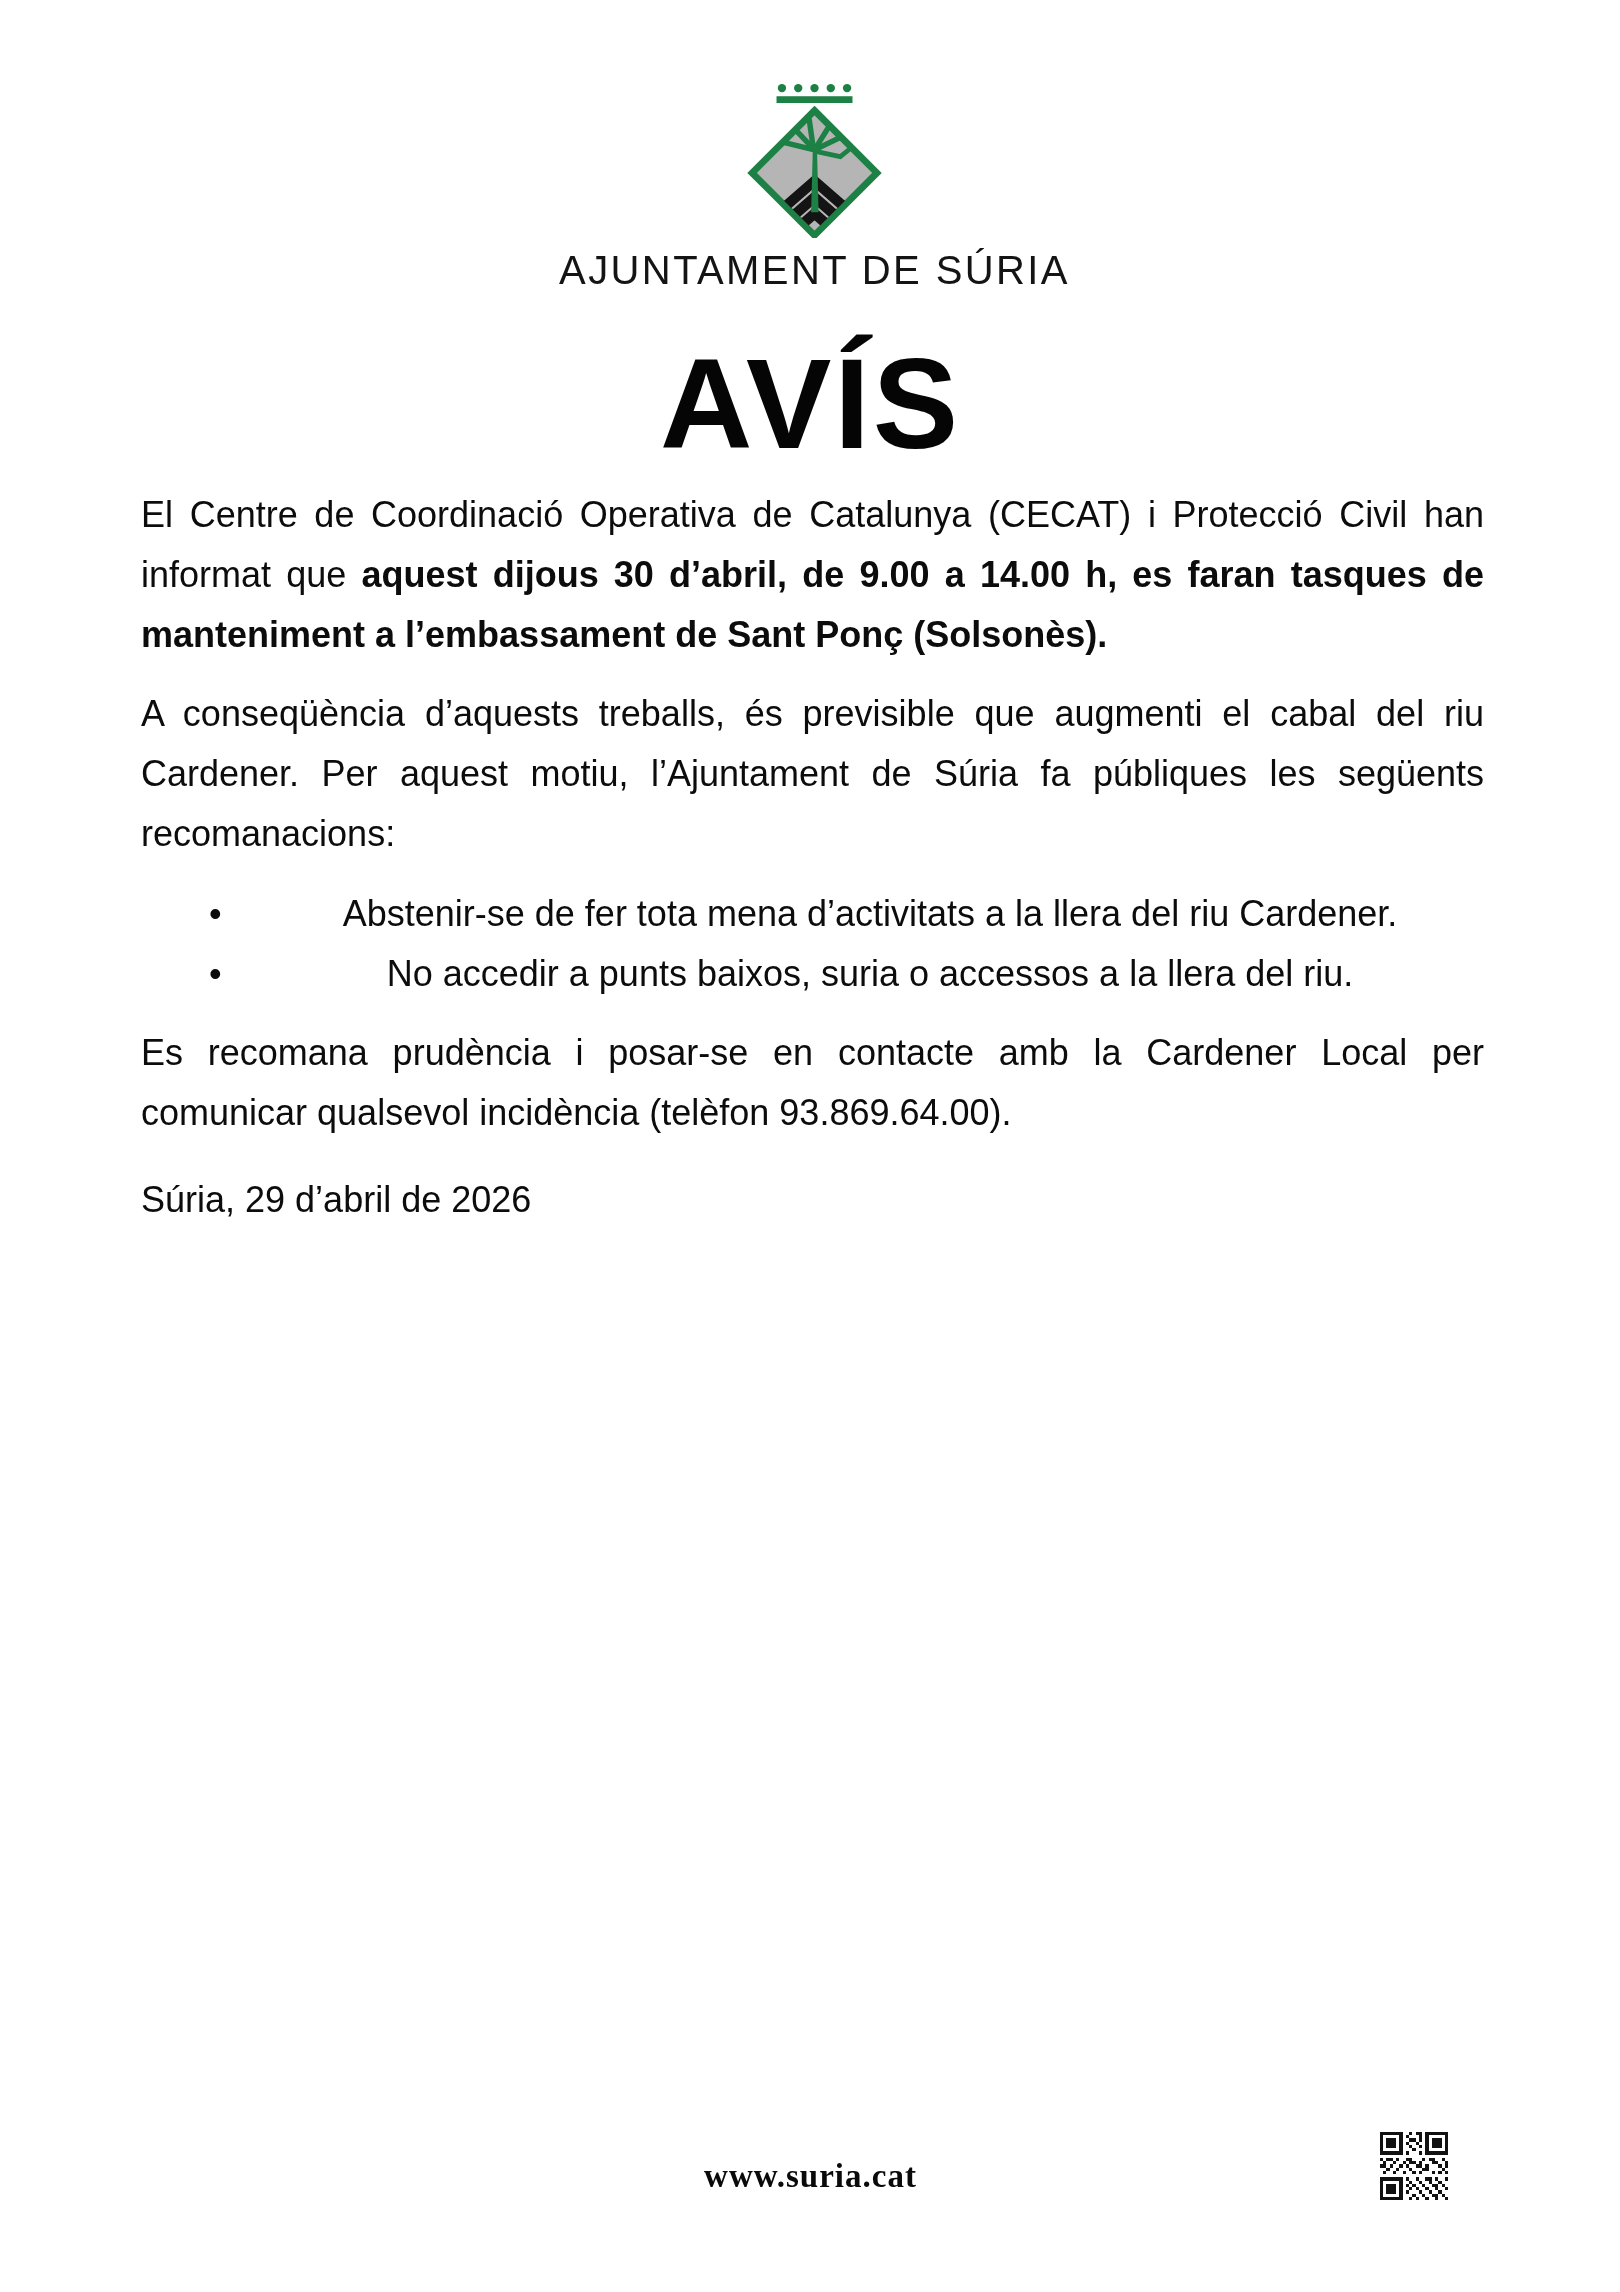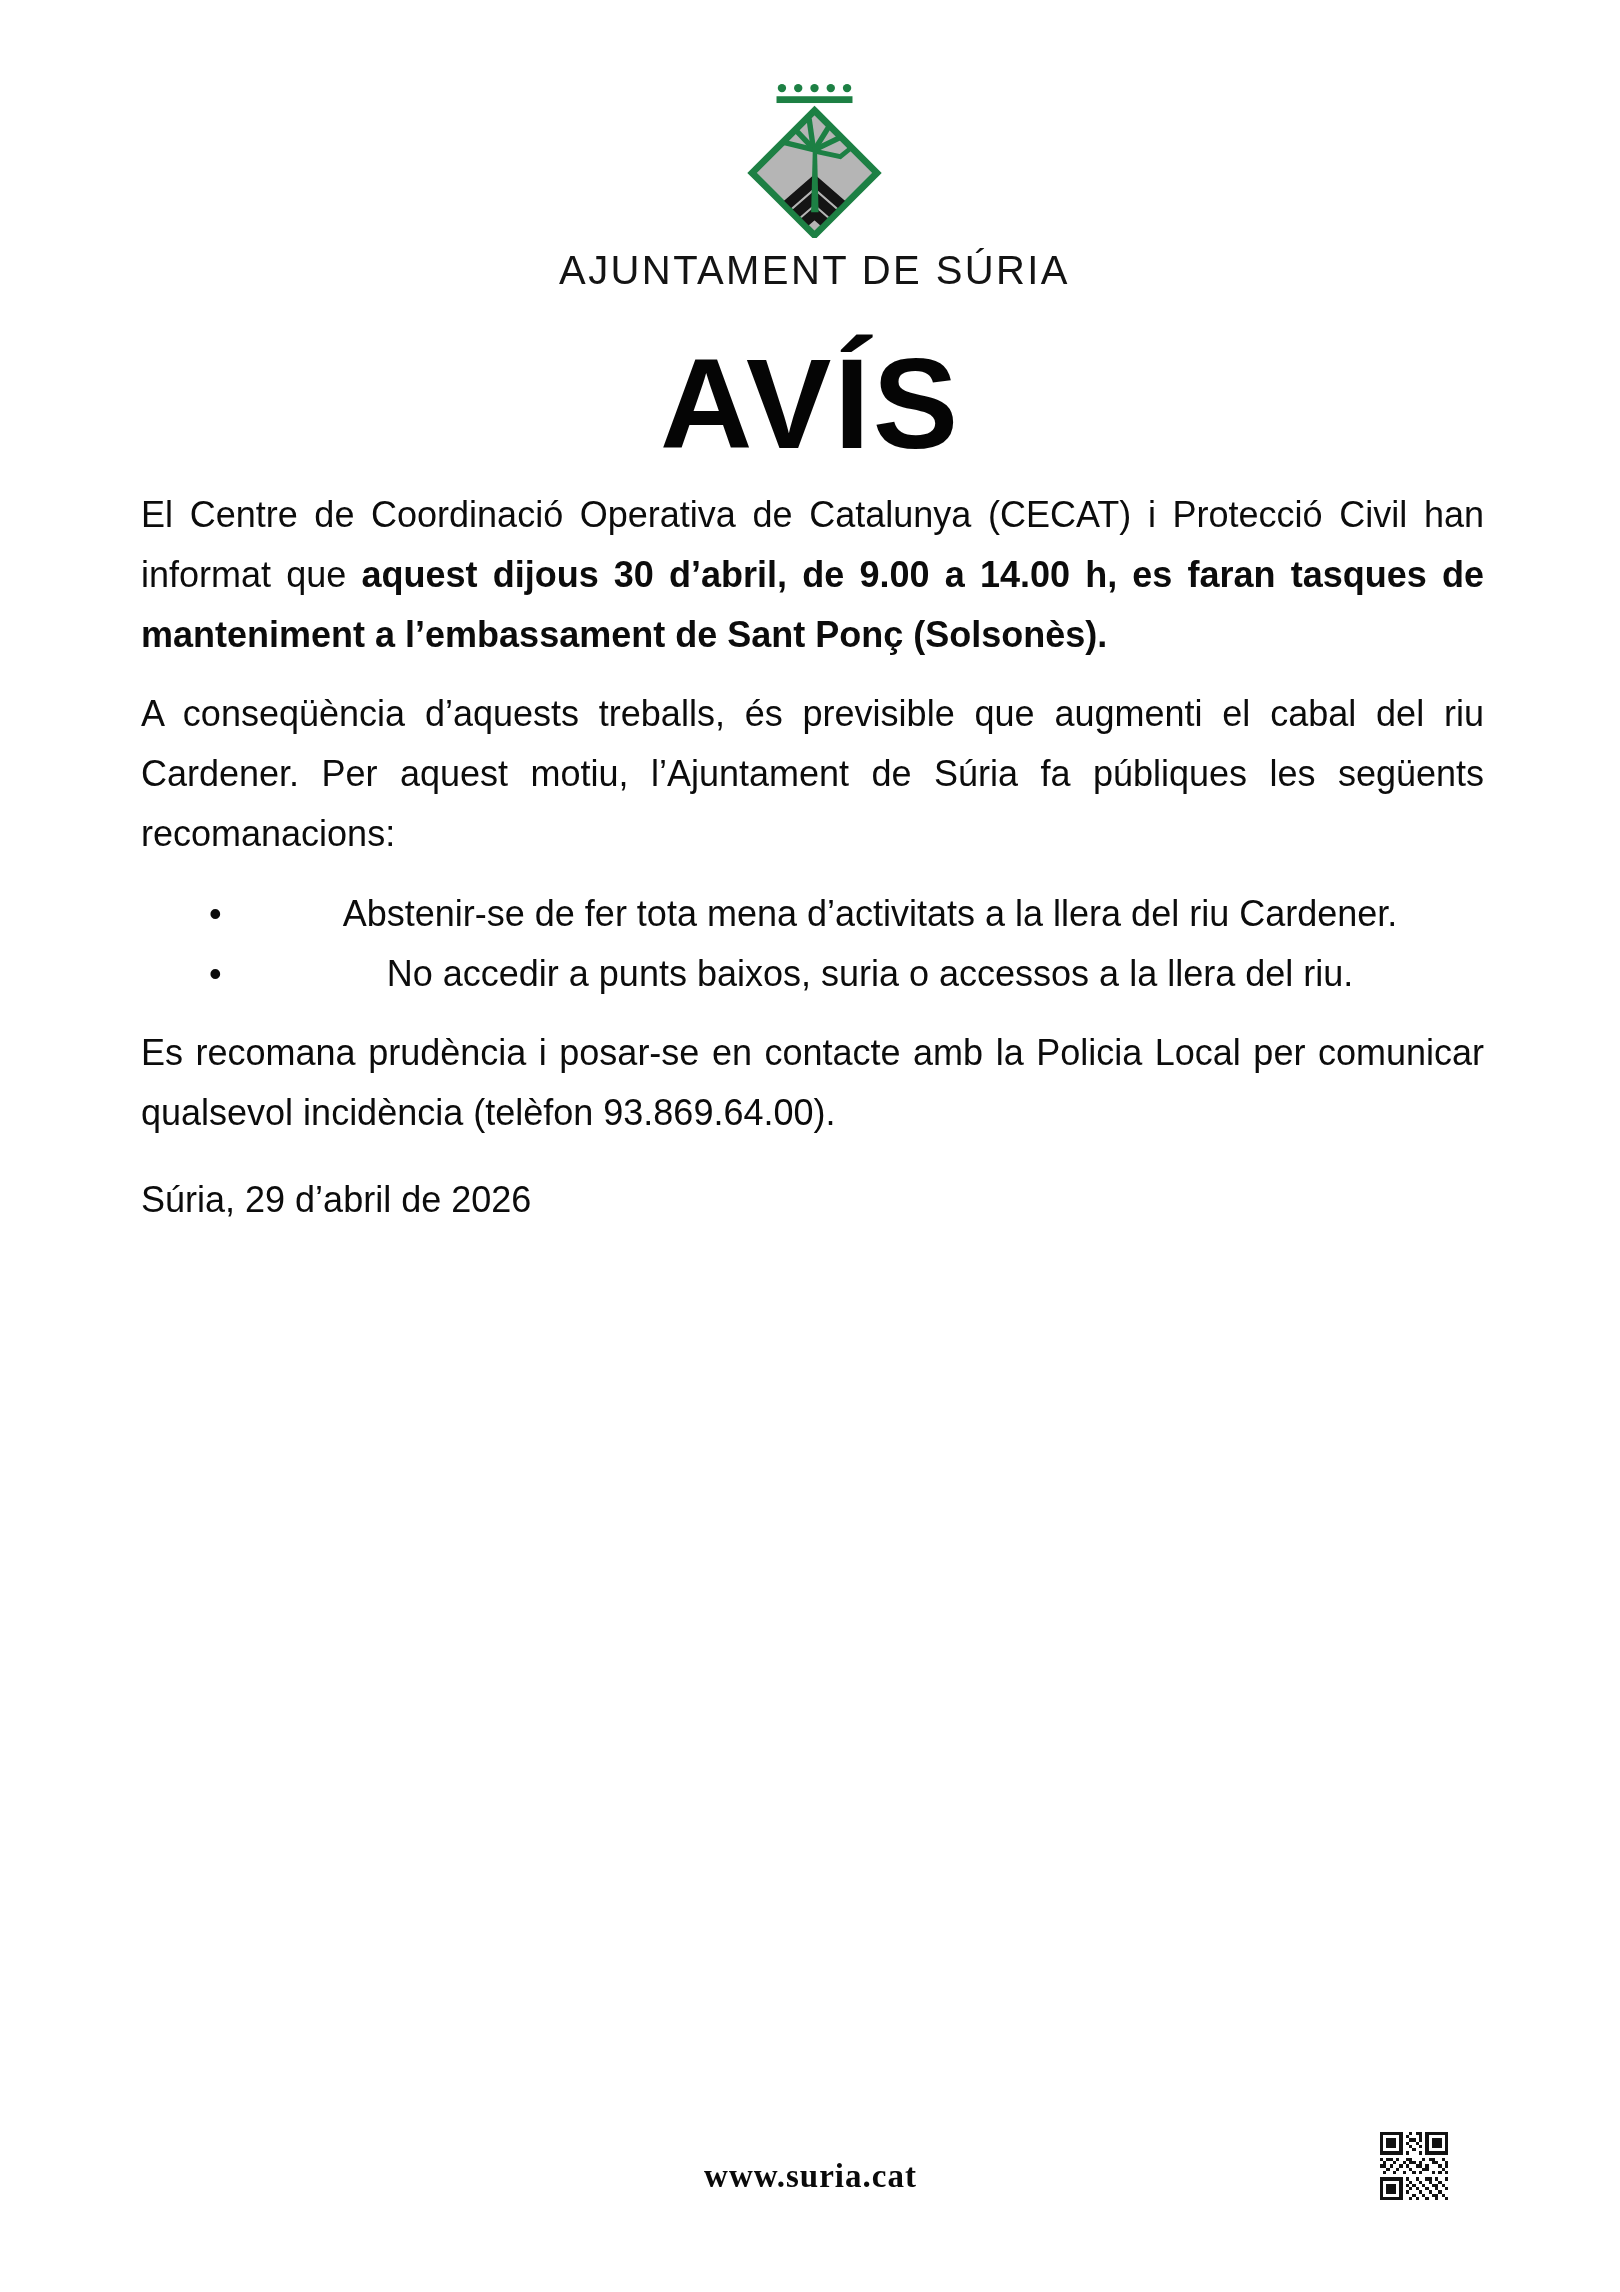--- a/index.html
+++ b/index.html
@@ -134,21 +134,21 @@
   <main class="content">
     <p class="para"><span>El Centre de Coordinació Operativa de Catalunya (CECAT) i Protecció Civil han informat que </span><strong>aquest dijous 30 d’abril, de 9.00 a 14.00 h, es faran tasques de manteniment a l’embassament de Sant Ponç (Solsonès).</strong></p>
 
     <p class="para">A conseqüència d’aquests treballs, és previsible que augmenti el cabal del riu Cardener. Per aquest motiu, l’Ajuntament de Súria fa públiques les següents recomanacions:</p>
 
     <ul class="bullets">
       <li class="bullet">Abstenir-se de fer tota mena d’activitats a la llera del riu Cardener.</li>
       <li class="bullet">No accedir a punts baixos, suria o accessos a la llera del riu.</li>
     </ul>
 
-    <p class="para">Es recomana prudència i posar-se en contacte amb la Policia Local per comunicar qualsevol incidència (telèfon 93.869.64.00).</p>
+    <p class="para">Es recomana prudència i posar-se en contacte amb la Cardener Local per comunicar qualsevol incidència (telèfon 93.869.64.00).</p>
 
     <p class="para dateline">Súria, 29 d’abril de 2026</p>
   </main>
 
   <div class="website">www.suria.cat</div>
 
   <svg class="qr" width="68" height="68" viewBox="0 0 21 21" xmlns="http://www.w3.org/2000/svg" shape-rendering="crispEdges">
     <rect x="0" y="0" width="21" height="21" fill="#ffffff"></rect>
     <g fill="#111111">
       <rect x="0" y="0" width="7" height="7"></rect>

